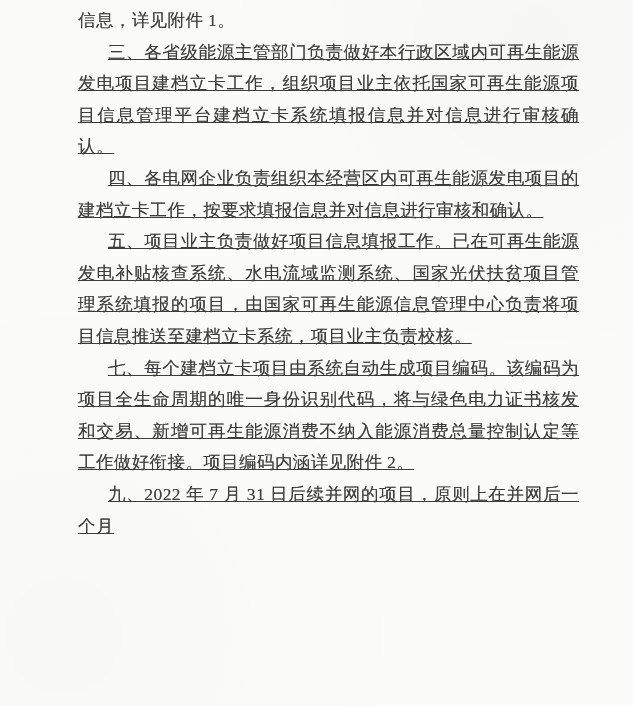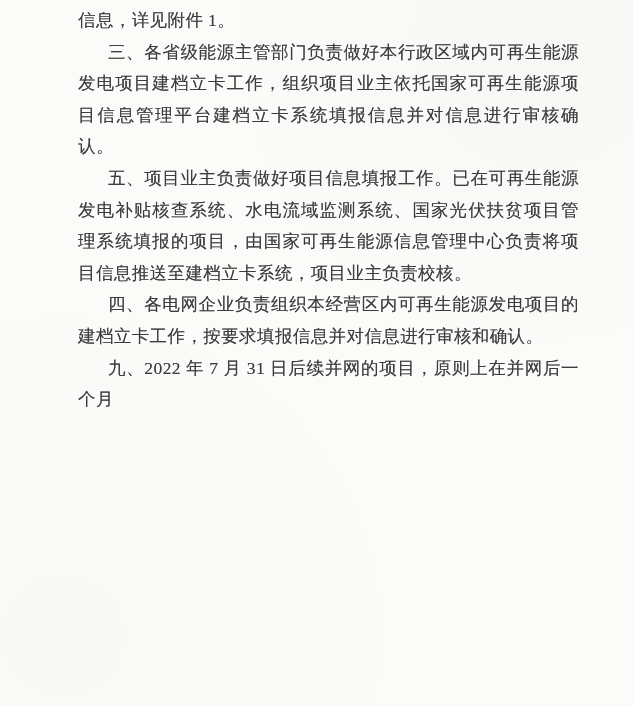--- a/index.html
+++ b/index.html
@@ -26,24 +26,26 @@
     font-family: "Liberation Serif", "DejaVu Serif", serif;
     font-size: 17.5px;
     line-height: 31.6px;
     color: #3d3d3d;
     text-align: justify;
     letter-spacing: 0.4px;
     text-shadow: 0 0 0.4px rgba(60,60,60,0.55); 
   }
   .page p.indent {
     text-indent: 30px;
+    text-decoration: underline;
   }
 </style>
 </head>
 <body>
 
 <div class="page">
   <p>信息，详见附件 1。</p>
   <p class="indent">三、各省级能源主管部门负责做好本行政区域内可再生能源发电项目建档立卡工作，组织项目业主依托国家可再生能源项目信息管理平台建档立卡系统填报信息并对信息进行审核确认。</p>
+  <p class="indent">四、各电网企业负责组织本经营区内可再生能源发电项目的建档立卡工作，按要求填报信息并对信息进行审核和确认。</p>
   <p class="indent">五、项目业主负责做好项目信息填报工作。已在可再生能源发电补贴核查系统、水电流域监测系统、国家光伏扶贫项目管理系统填报的项目，由国家可再生能源信息管理中心负责将项目信息推送至建档立卡系统，项目业主负责校核。</p>
-  <p class="indent">四、各电网企业负责组织本经营区内可再生能源发电项目的建档立卡工作，按要求填报信息并对信息进行审核和确认。</p>
+  <p class="indent">七、每个建档立卡项目由系统自动生成项目编码。该编码为项目全生命周期的唯一身份识别代码，将与绿色电力证书核发和交易、新增可再生能源消费不纳入能源消费总量控制认定等工作做好衔接。项目编码内涵详见附件 2。</p>
   <p class="indent">九、2022 年 7 月 31 日后续并网的项目，原则上在并网后一个月</p>
 </div>
 
 </body></html>

